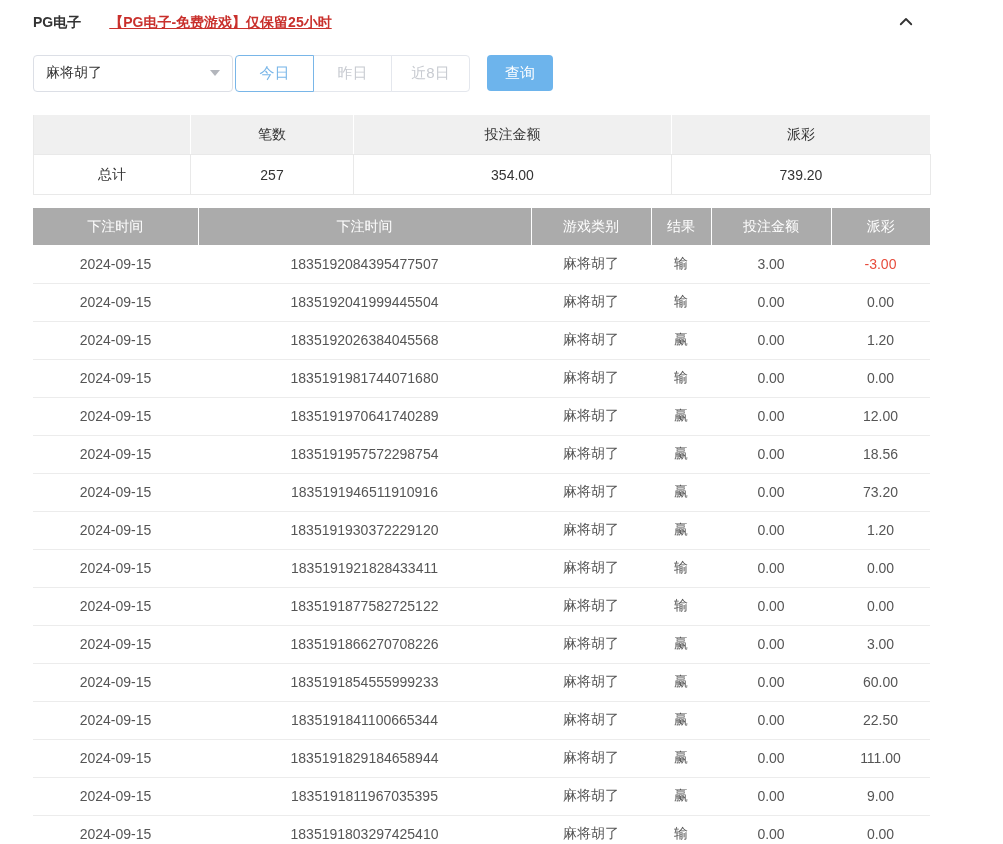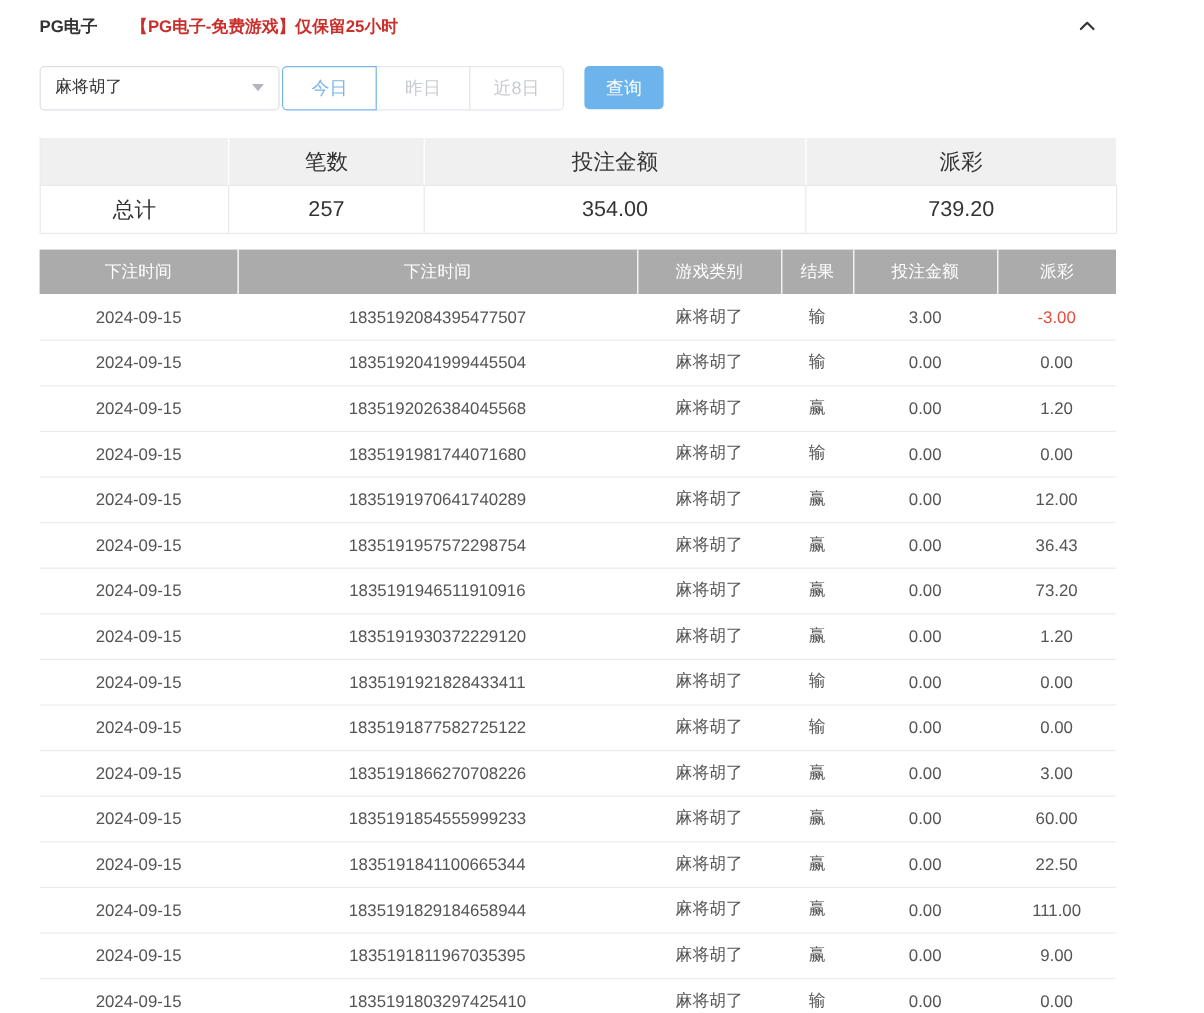--- a/index.html
+++ b/index.html
@@ -13,21 +13,21 @@
   }
   .page { padding: 10px 33px 0 33px; width: 963px; }
 
   
   .panel-header {
     display: flex; align-items: center;
     height: 26px;
     position: relative;
   }
   .panel-title { font-weight: bold; font-size: 14px; color: #333; }
-  .panel-notice { font-weight: bold; font-size: 14px; color: #c9302c; margin-left: 28px; }
+  .panel-notice { font-weight: bold; font-size: 14px; color: #c9302c; margin-left: 28px; text-decoration: underline; }
   .collapse-btn {
     position: absolute; right: 12px; top: 0;
     width: 24px; height: 24px;
     display: flex; align-items: center; justify-content: center;
     cursor: pointer;
   }
 
   
   .filter-row {
     margin-top: 18px;
@@ -95,21 +95,21 @@
     margin-top: 22px;
     border-collapse: collapse;
     width: 897px;
     table-layout: fixed;
   }
   .summary-table th, .summary-table td {
     border: 1px solid #e9e9e9;
     height: 40px;
     text-align: center;
     font-weight: normal;
-    font-size: 18px;
+    font-size: 14px;
     color: #333;
   }
   .summary-table th { background: #f0f0f0; border-color: #fff; border-bottom: 1px solid #e9e9e9; }
   .summary-table th:first-child { border-left-color: #e9e9e9; }
 
   
   .main-table {
     margin-top: 13px;
     border-collapse: collapse;
     width: 897px;
@@ -250,21 +250,21 @@
           <td>赢</td>
           <td>0.00</td>
           <td>12.00</td>
         </tr>
         <tr>
           <td>2024-09-15</td>
           <td>1835191957572298754</td>
           <td>麻将胡了</td>
           <td>赢</td>
           <td>0.00</td>
-          <td>36.43</td>
+          <td>18.56</td>
         </tr>
         <tr>
           <td>2024-09-15</td>
           <td>1835191946511910916</td>
           <td>麻将胡了</td>
           <td>赢</td>
           <td>0.00</td>
           <td>73.20</td>
         </tr>
         <tr>

